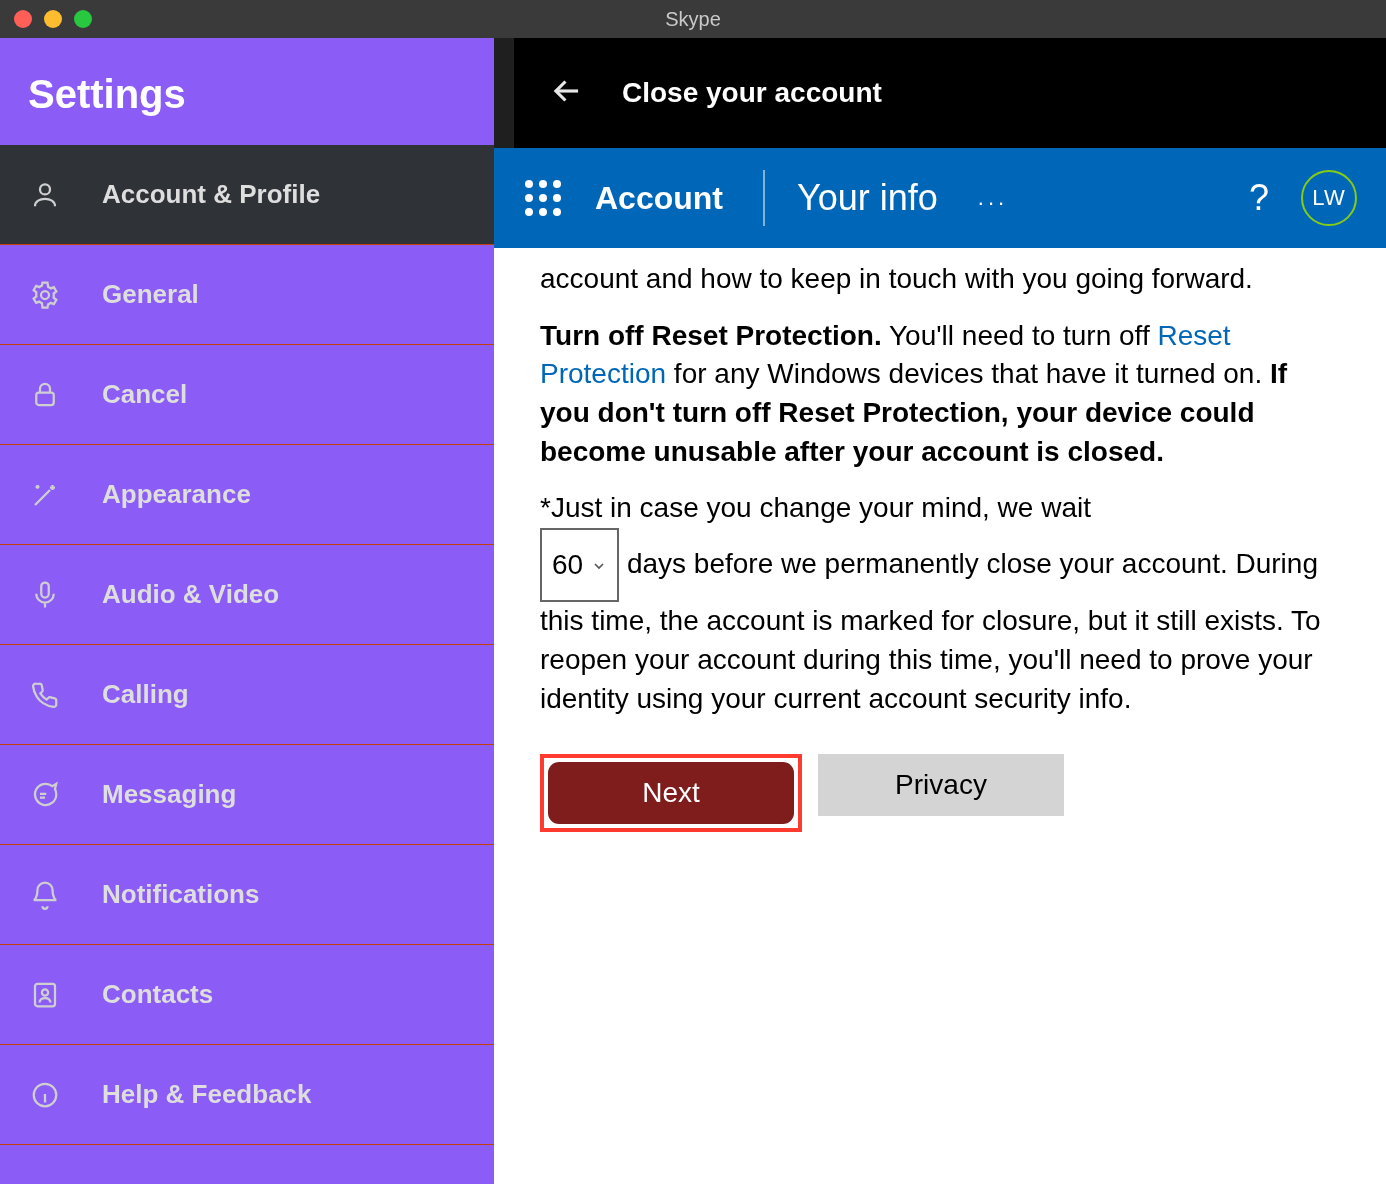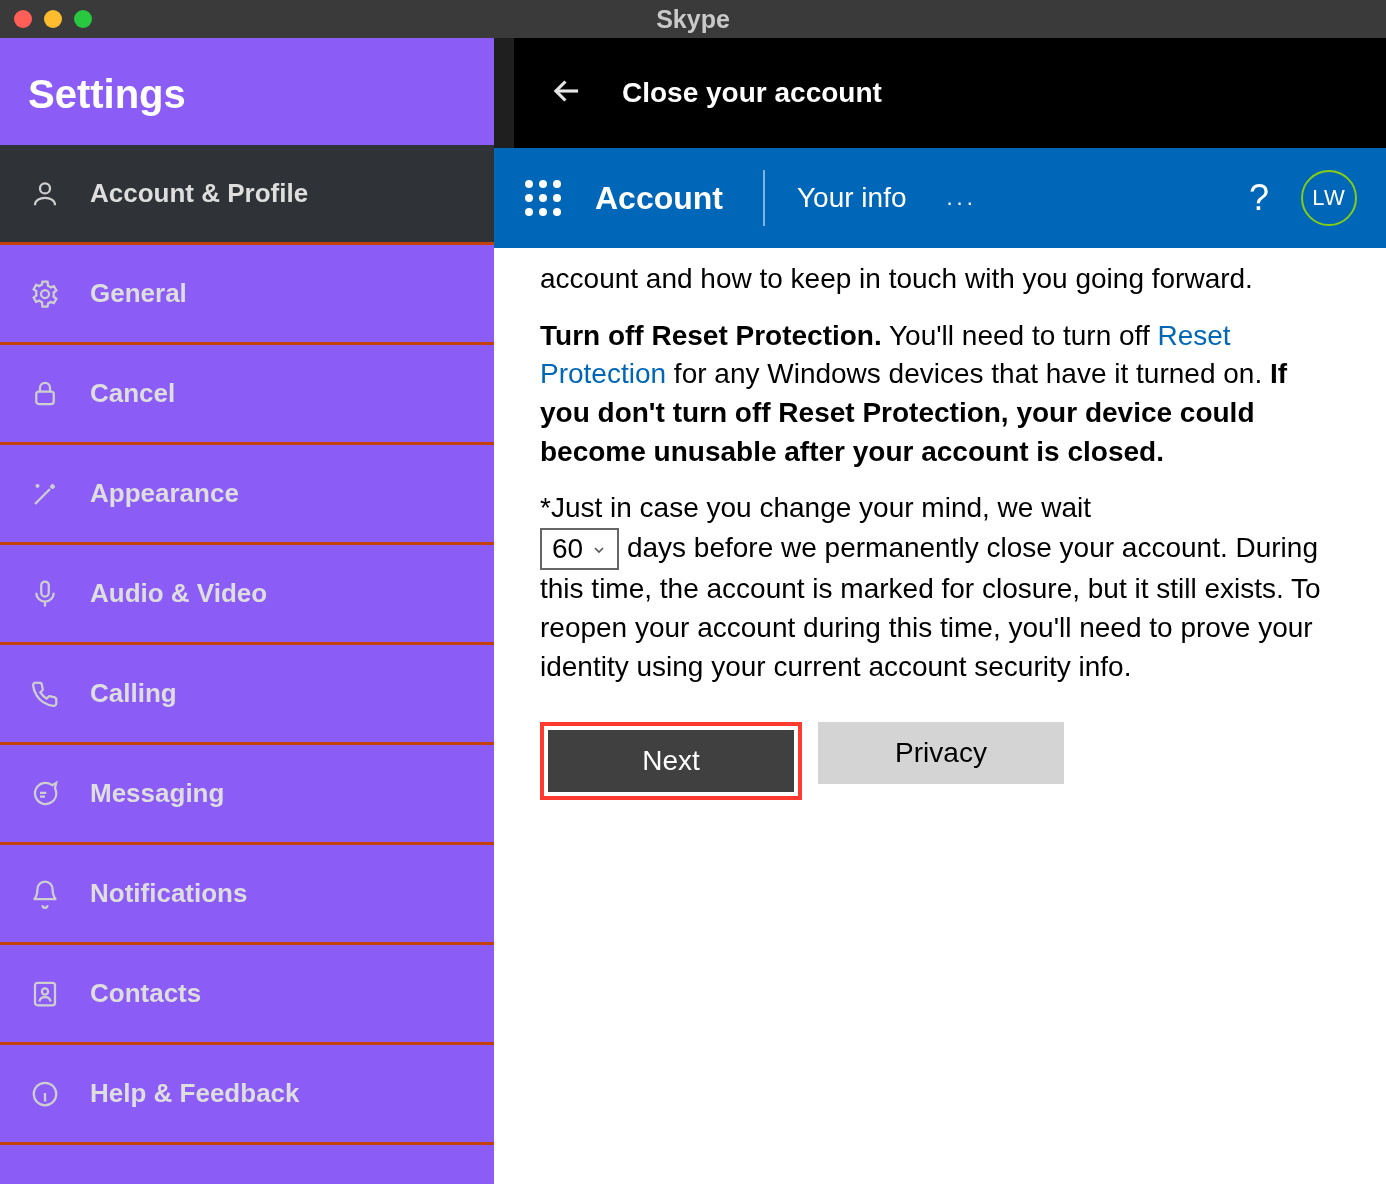--- a/index.html
+++ b/index.html
@@ -27,22 +27,22 @@
   }
   .tl { width: 18px; height: 18px; border-radius: 50%; }
   .tl.red { background: #ff5f57; }
   .tl.yellow { background: #febc2e; }
   .tl.green { background: #28c840; }
   .titlebar-title {
     position: absolute;
     left: 0; right: 0;
     text-align: center;
     color: #c9c9c9;
-    font-weight: 700;
-    font-size: 25px;
+    font-weight: 400;
+    font-size: 20px;
     pointer-events: none;
   }
 
   .app {
     display: flex;
     height: calc(100% - 38px);
   }
 
   
   .sidebar {
@@ -55,27 +55,27 @@
   .sidebar-title {
     font-size: 40px;
     font-weight: 700;
     padding: 34px 28px 28px;
     color: #fff;
   }
   .sidebar ul { list-style: none; }
   .sidebar-item {
     display: flex;
     align-items: center;
-    gap: 28px;
+    gap: 40px;
     padding: 0 28px;
     height: 100px;
     font-size: 26px;
     font-weight: 600;
     color: #dedede;
-    border-bottom: 3px solid #c2410c;
+    border-bottom: 1px solid #c2410c;
     cursor: pointer;
   }
   .sidebar-item.active { background: #2f3236; }
   .sidebar-item .icon {
     width: 34px; height: 34px;
     display: inline-flex; align-items: center; justify-content: center;
     flex: 0 0 34px;
   }
   .sidebar-item svg { stroke: #cfcfcf; }
 
@@ -118,21 +118,21 @@
     grid-template-columns: repeat(3, 8px);
     grid-template-rows: repeat(3, 8px);
     gap: 6px;
     align-content: center;
     justify-content: center;
     cursor: pointer;
   }
   .waffle span { width: 8px; height: 8px; background: #fff; border-radius: 50%; }
   .ms-account { font-size: 32px; font-weight: 700; }
   .ms-divider { width: 2px; height: 56px; background: rgba(255,255,255,0.5); margin-left: 8px; }
-  .ms-yourinfo { font-size: 28px; font-weight: 400; }
+  .ms-yourinfo { font-size: 36px; font-weight: 400; }
   .ms-ellipsis { letter-spacing: 4px; font-size: 22px; margin-left: 8px; }
   .ms-spacer { flex: 1; }
   .ms-help { font-size: 36px; cursor: pointer; }
   .avatar {
     width: 56px; height: 56px; border: 2px solid #84cc16; border-radius: 50%;
     display: flex; align-items: center; justify-content: center;
     font-size: 22px; letter-spacing: 1px; cursor: pointer;
   }
 
   
@@ -147,21 +147,21 @@
   }
   .ms-body p { margin-bottom: 18px; }
   .ms-body .bold { font-weight: 700; }
   .ms-body a.link { color: #0067b8; text-decoration: none; cursor: pointer; }
 
   .days-row { display: block; margin-top: 18px; margin-bottom: 4px; }
   .days-select {
     display: inline-flex;
     align-items: center;
     border: 2px solid #666;
-    padding: 0 10px;
+    padding: 16px 10px;
     font-size: 28px;
     vertical-align: middle;
     background: #fff;
     cursor: pointer;
     gap: 8px;
   }
   .days-select svg { margin-top: 2px; }
 
   .btn-row {
     display: flex;
@@ -172,22 +172,23 @@
     width: 246px;
     height: 62px;
     display: inline-flex;
     align-items: center;
     justify-content: center;
     font-size: 28px;
     border: none;
     cursor: pointer;
   }
   .btn-primary {
-    background: #404040;
+    background: #7f1d1d;
     color: #fff;
+    border-radius: 11px;
   }
   .btn-secondary {
     background: #d4d4d4;
     color: #000;
   }
   .highlight-frame {
     border: 4px solid #ff3b30;
     padding: 4px;
     margin-right: 16px;
     display: inline-flex;

